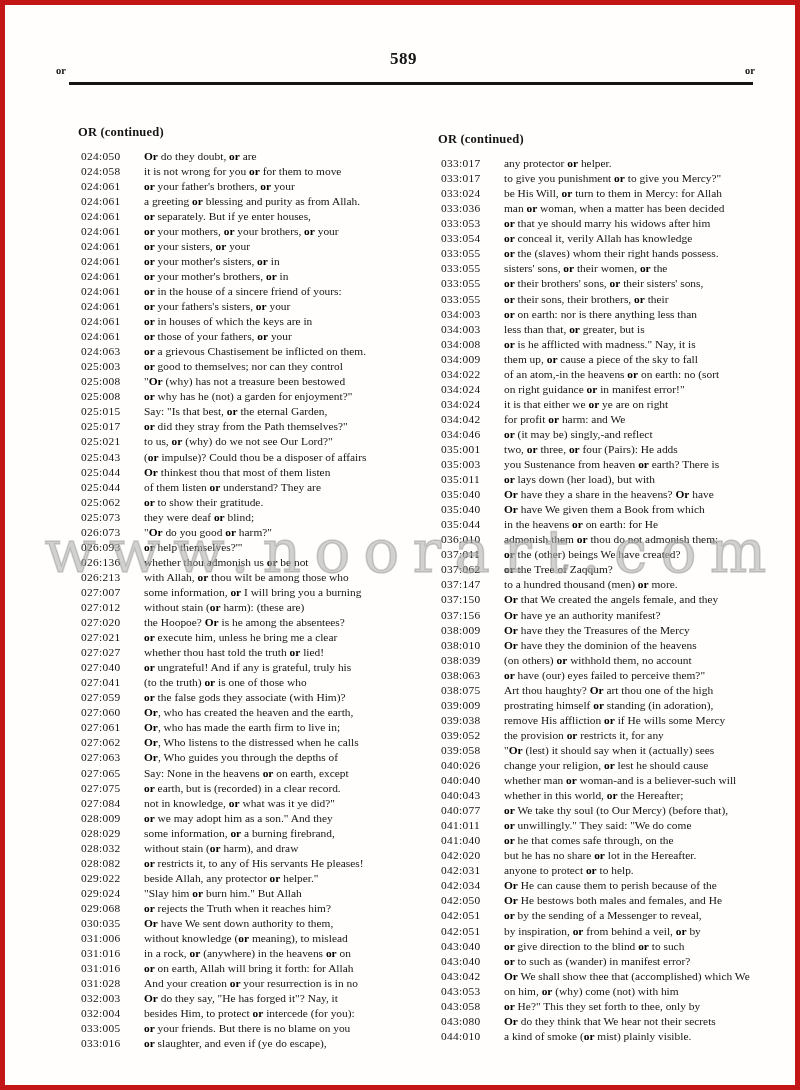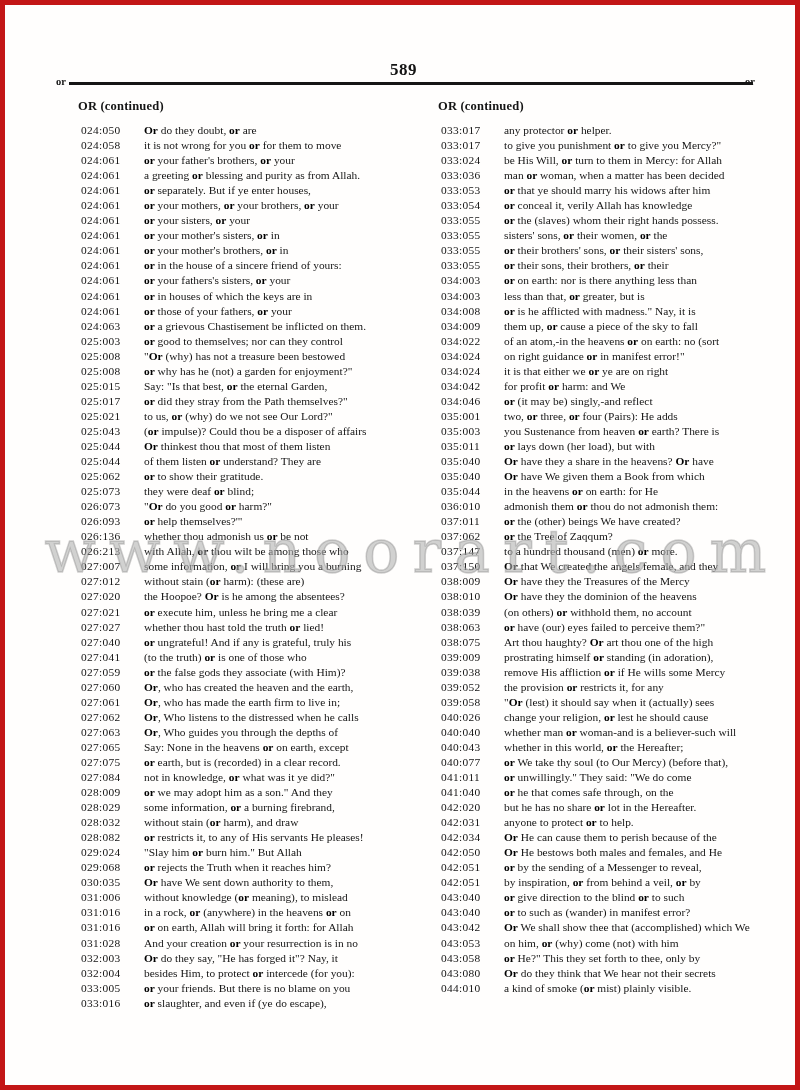--- a/index.html
+++ b/index.html
@@ -7,28 +7,28 @@
     position:relative;
     width:800px;height:1090px;
     box-sizing:border-box;
     background:#fffefd;
     border:5px solid #c31616;
     font-family:"Liberation Serif", serif;
     color:#141414;
     overflow:hidden;
   }
   
-  .hdr{position:absolute;top:44px;left:49px;right:42px;height:24px;margin-top:11px;}
+  .hdr{position:absolute;top:44px;left:49px;right:42px;height:24px;}
   .page-num{display:block;text-align:center;font-size:17px;font-weight:bold;letter-spacing:.5px;}
   .rh{position:absolute;bottom:-3px;font-size:10.5px;font-weight:bold;}
   .rh-left{left:2px;}
   .rh-right{right:-2px;}
   .rule{position:absolute;top:77px;left:64px;right:42px;height:3px;background:#151515;}
   
-  .cols{position:absolute;top:94px;left:66px;right:34px;bottom:8px;display:flex;}
+  .cols{position:absolute;top:94px;left:66px;right:34px;bottom:8px;display:flex;align-items:center;}
   .col{box-sizing:border-box;}
   .col-left{width:360px;flex:none;}
   .col-right{flex:1;}
   .col h2{margin:0 0 9px 7px;font-size:12.5px;font-weight:bold;letter-spacing:.2px;}
   .row{display:flex;line-height:15.05px;font-size:11.4px;white-space:nowrap;}
   .ref{flex:none;width:50px;margin-left:10px;letter-spacing:.3px;}
   .txt{margin-left:13px;}
   .txt b{font-weight:bold;color:#000;}
   
   .watermark{
@@ -245,20 +245,24 @@
           </div>
           <div class="row">
             <span class="ref">028:032</span>
             <span class="txt">without stain (<b>or</b> harm), and draw</span>
           </div>
           <div class="row">
             <span class="ref">028:082</span>
             <span class="txt"><b>or</b> restricts it, to any of His servants He pleases!</span>
           </div>
           <div class="row">
+            <span class="ref">029:022</span>
+            <span class="txt">beside Allah, any protector <b>or</b> helper."</span>
+          </div>
+          <div class="row">
             <span class="ref">029:024</span>
             <span class="txt">"Slay him <b>or</b> burn him."  But Allah</span>
           </div>
           <div class="row">
             <span class="ref">029:068</span>
             <span class="txt"><b>or</b> rejects the Truth when it reaches him?</span>
           </div>
           <div class="row">
             <span class="ref">030:035</span>
             <span class="txt"><b>Or</b> have We sent down authority to them,</span>
@@ -412,20 +416,24 @@
             <span class="ref">037:062</span>
             <span class="txt"><b>or</b> the Tree of Zaqqum?</span>
           </div>
           <div class="row">
             <span class="ref">037:147</span>
             <span class="txt">to a hundred thousand (men) <b>or</b> more.</span>
           </div>
           <div class="row">
             <span class="ref">037:150</span>
             <span class="txt"><b>Or</b> that We created the angels female, and they</span>
+          </div>
+          <div class="row">
+            <span class="ref">037:156</span>
+            <span class="txt"><b>Or</b> have ye an authority manifest?</span>
           </div>
           <div class="row">
             <span class="ref">038:009</span>
             <span class="txt"><b>Or</b> have they the Treasures of the Mercy</span>
           </div>
           <div class="row">
             <span class="ref">038:010</span>
             <span class="txt"><b>Or</b> have they the dominion of the heavens</span>
           </div>
           <div class="row">

